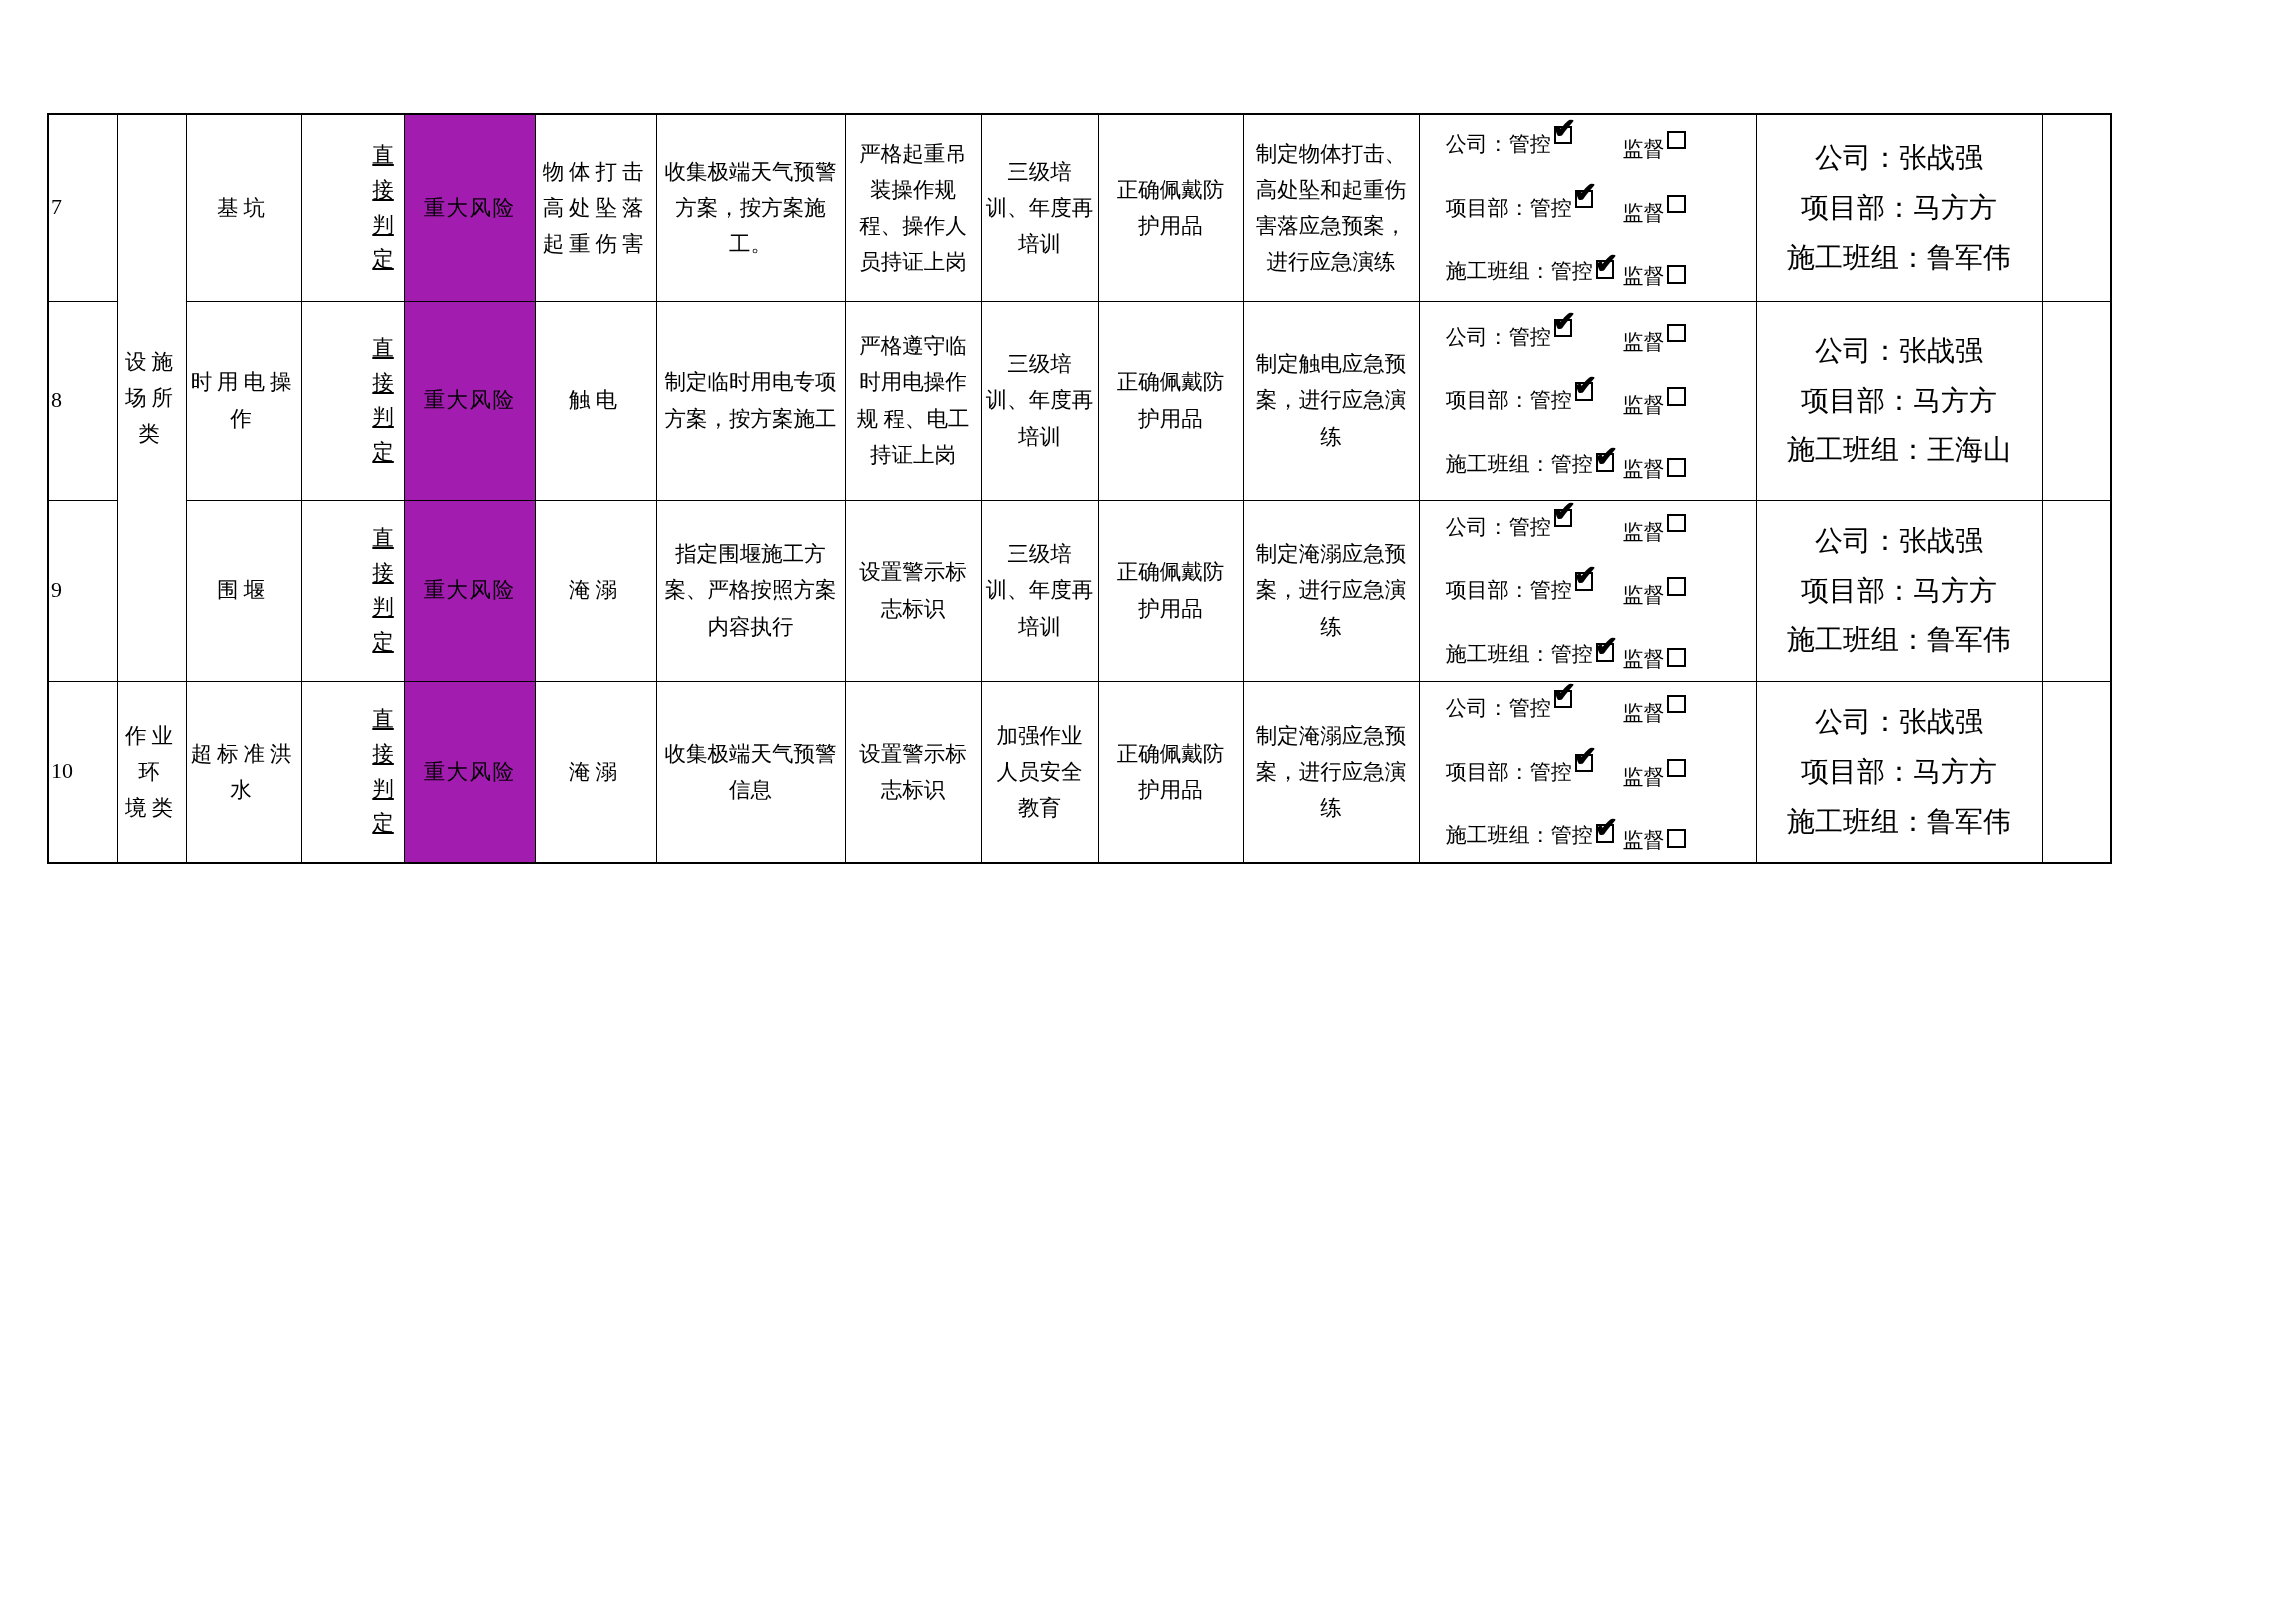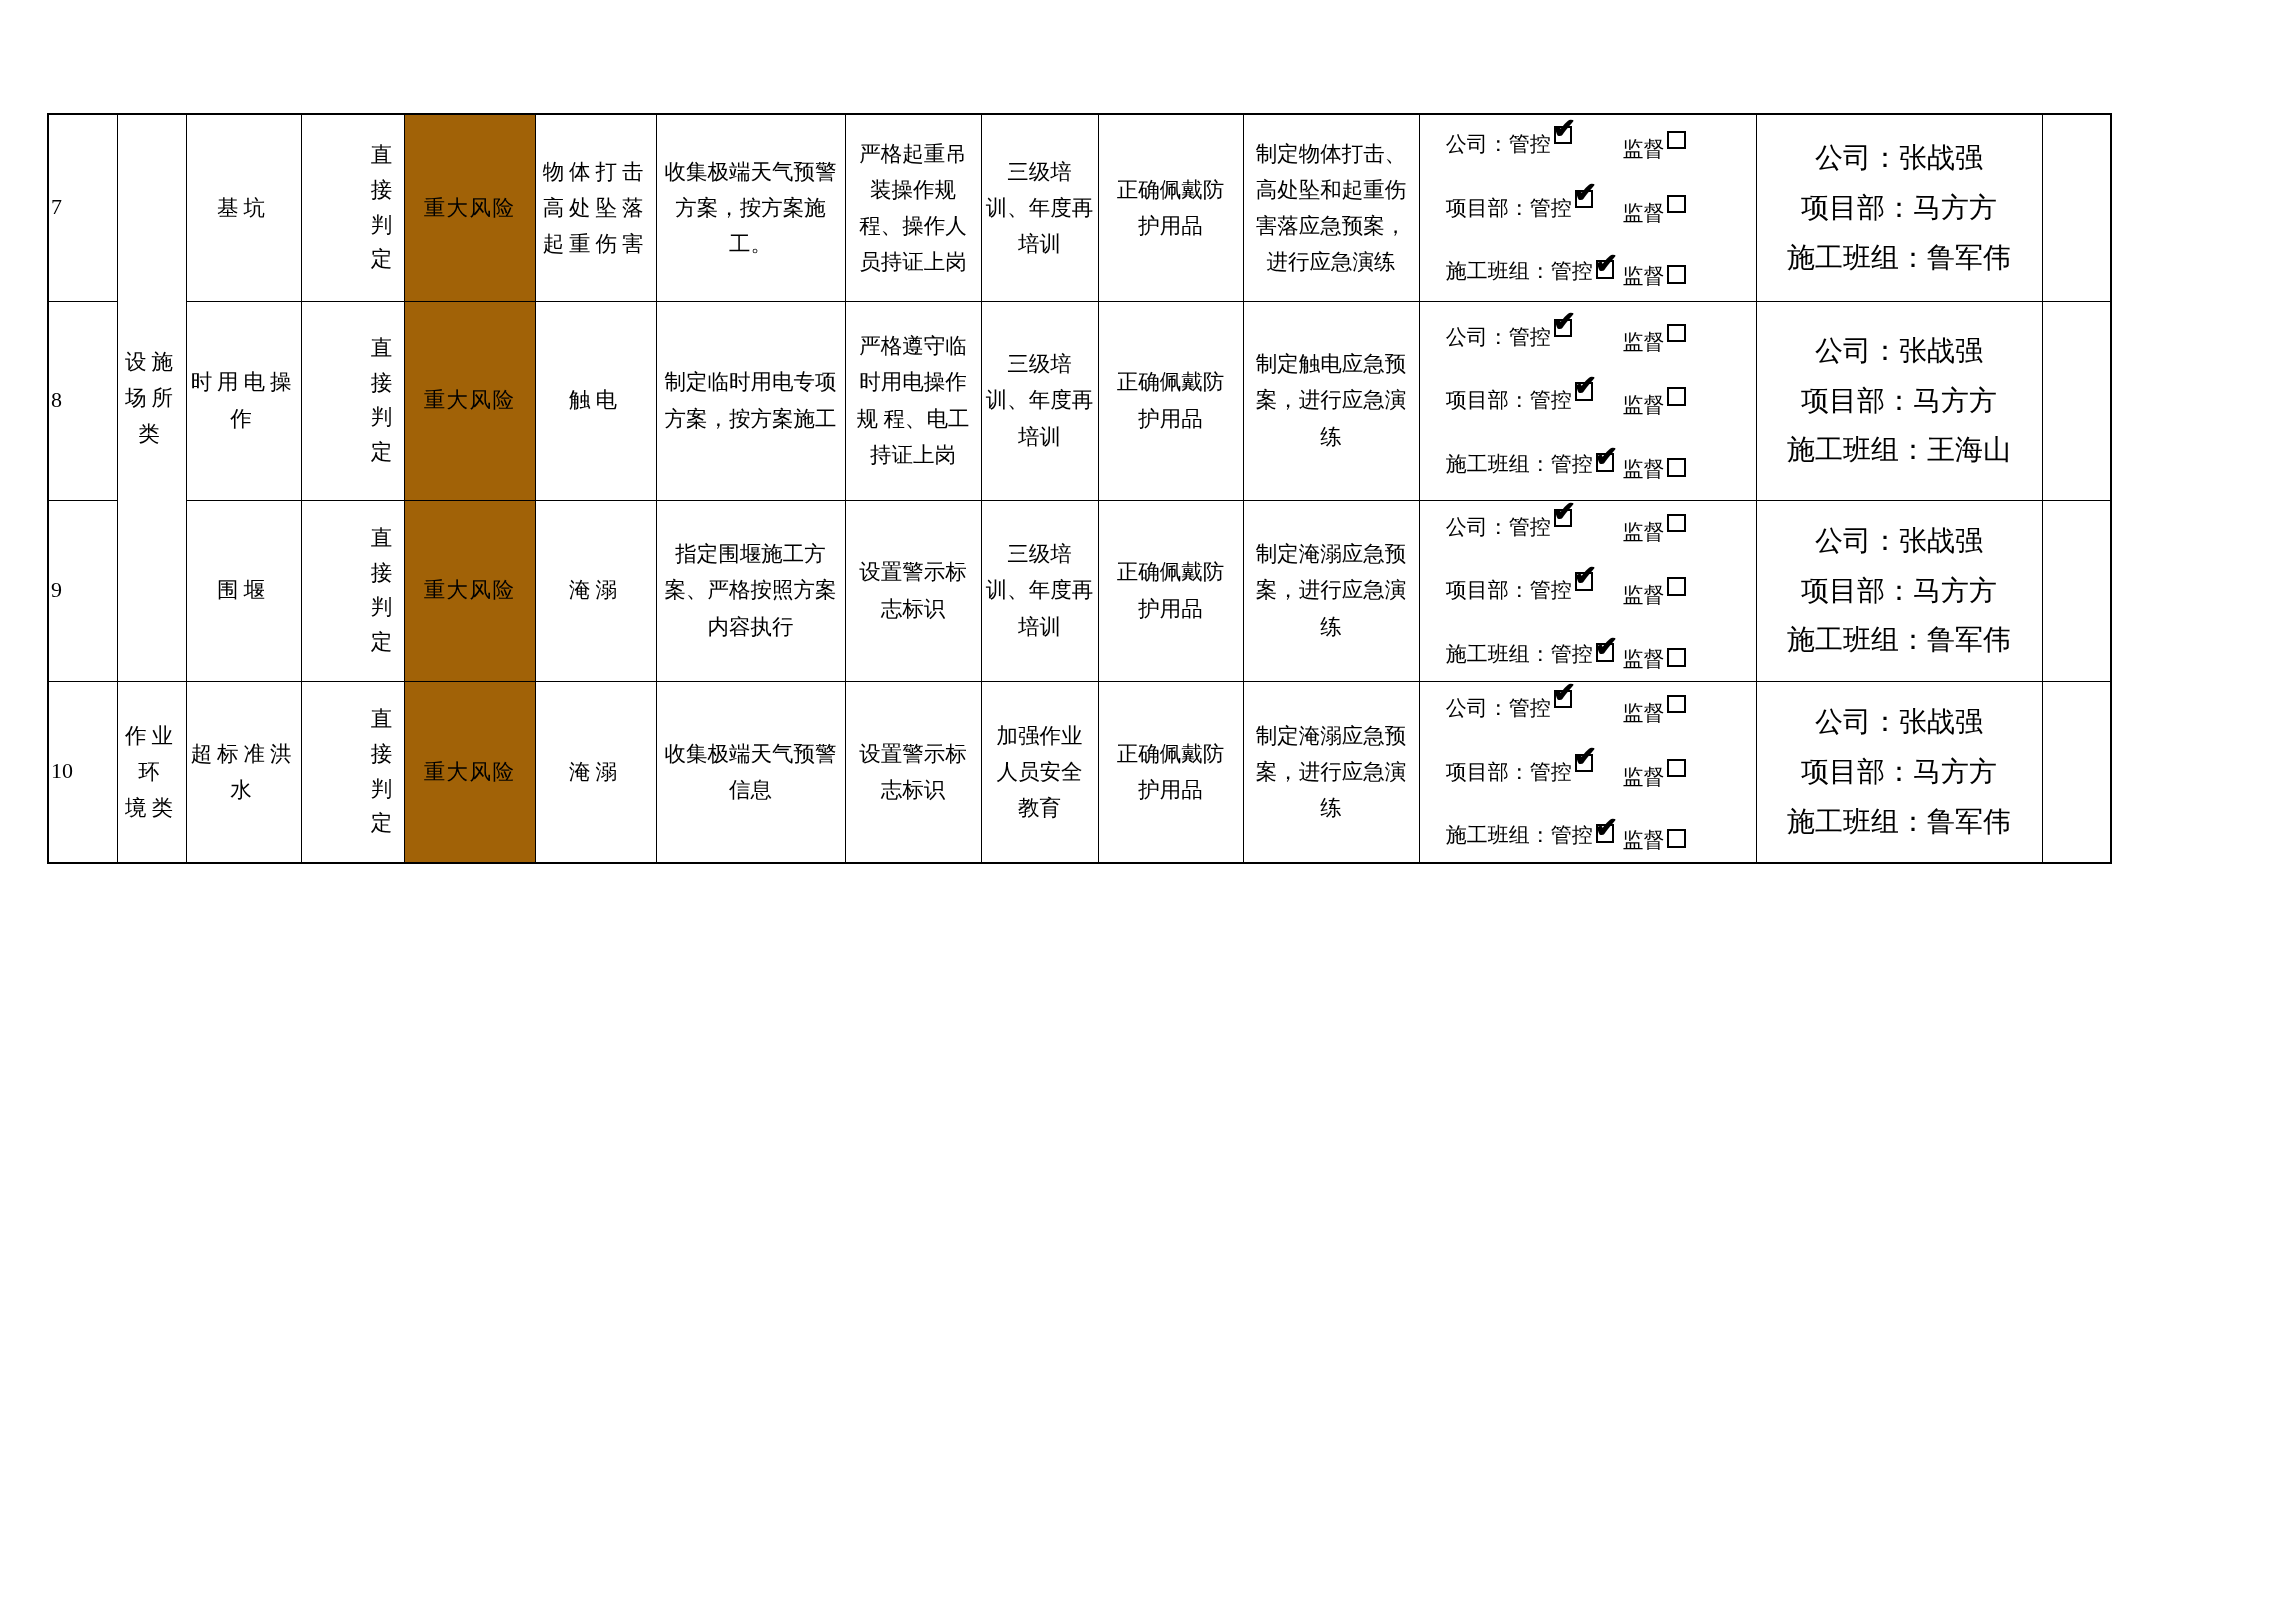--- a/index.html
+++ b/index.html
@@ -10,22 +10,22 @@
   .risk-table td{border:1.4px solid #000;vertical-align:middle;
                  text-align:center;font-size:21.5px;line-height:1.68;
                  padding:2.8px;overflow:hidden;}
   .risk-table{border:2.1px solid #000;}
   tr.r7{height:187px;} tr.r8{height:199px;} tr.r9{height:181px;} tr.r10{height:182px;}
   td.num{text-align:left;padding-left:2.1px;font-size:22px;}
   td.sp{letter-spacing:4.9px;}
   .ml{white-space:pre-line;}
   td.judge{text-align:right;padding-right:9.7px;}
   .vtext{display:inline-block;width:1.15em;word-break:break-all;
-         line-height:1.62;text-align:center;letter-spacing:0;}
-  td.level{background:#a16207;letter-spacing:1.4px;}
+         line-height:1.62;text-align:right;letter-spacing:0;text-decoration:underline;}
+  td.level{background:#a21caf;letter-spacing:1.4px;}
   td.persons{font-size:28px;line-height:1.78;}
   
   td.cbcell{padding:0 18px;}
   .cb-stack{height:158px;display:flex;flex-direction:column;
             justify-content:space-between;}
   .cbline{position:relative;text-align:left;padding-left:8.3px;
           font-size:21px;line-height:30.5px;height:30.5px;white-space:nowrap;}
   .cb-right{position:absolute;left:185px;top:5px;}
   .cbx{display:inline-block;width:14.6px;height:14.6px;border:2.1px solid #000;
        margin-left:2.8px;position:relative;vertical-align:-0.7px;}

